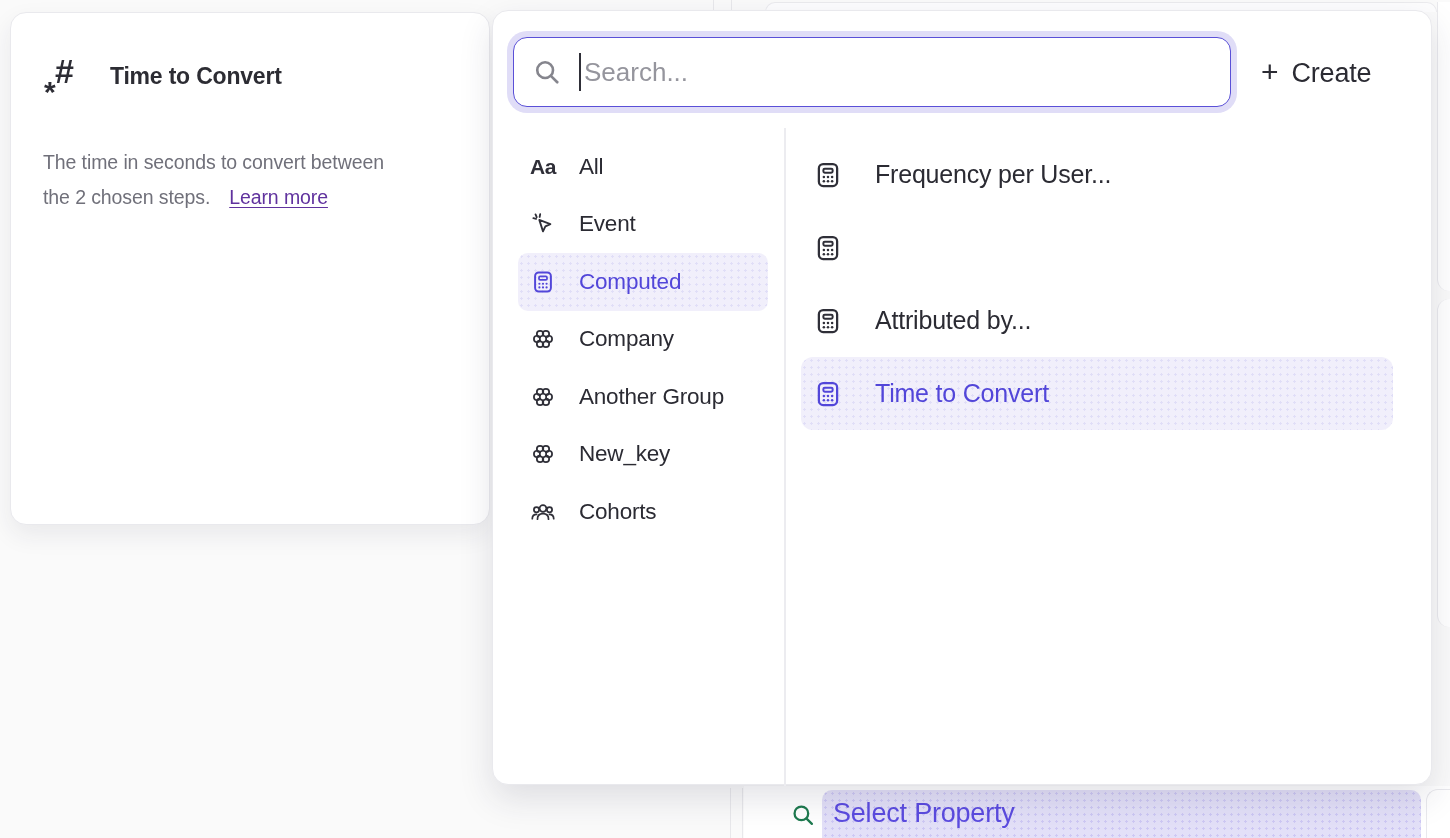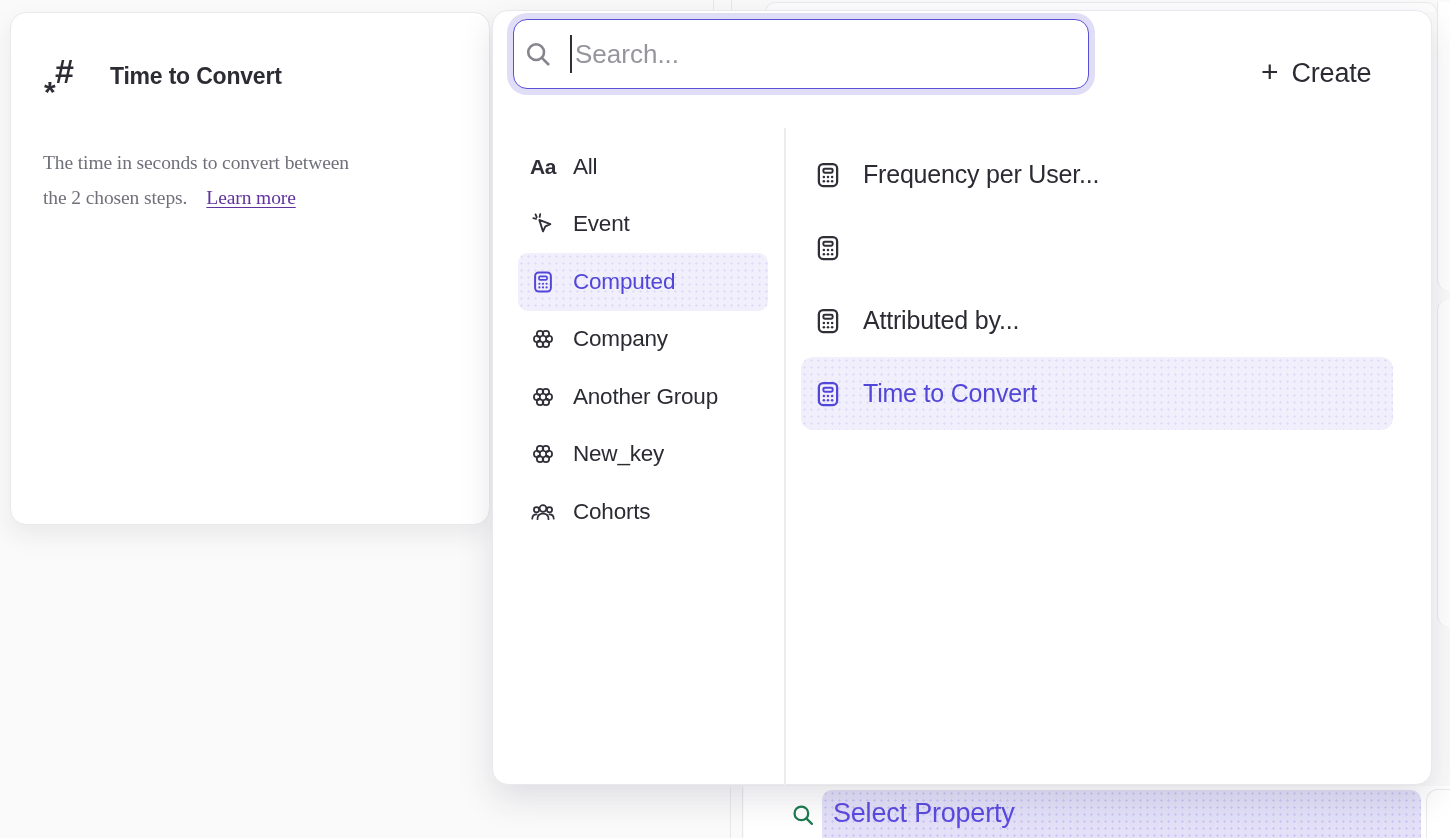--- a/index.html
+++ b/index.html
@@ -55,32 +55,32 @@
 
   
   .tooltip-card{left:10px;top:12px;width:480px;height:513px;
     box-shadow:0 10px 24px rgba(40,40,60,0.08);}
   .hash-wrap{position:absolute;left:33px;top:40px;width:46px;height:54px;}
   .hash-glyph{position:absolute;left:11px;top:0;font-size:34px;font-weight:700;line-height:1.1;color:#2d2d35;}
   .star-glyph{position:absolute;left:0px;top:24px;font-size:30px;font-weight:700;line-height:1;color:#2d2d35;}
   .card-title{position:absolute;left:99px;top:50px;font-size:23px;font-weight:700;
     letter-spacing:-0.2px;color:#2c2c33;}
   .card-desc{position:absolute;left:32px;top:132px;width:410px;
-    font-size:19.5px;line-height:35px;color:var(--muted);letter-spacing:-0.1px;font-family:Liberation Serif, serif;}
+    font-size:19.5px;line-height:35px;color:var(--muted);letter-spacing:-0.1px;}
   .learn-more{color:var(--link);text-decoration:underline;text-underline-offset:3px;
     cursor:pointer;margin-left:19px;}
 
   
   .picker{left:492px;top:10px;width:940px;height:775px;
     box-shadow:0 14px 34px rgba(40,40,70,0.13);}
   .search-wrap{
-    position:absolute;left:20px;top:8px;width:576px;height:70px;
+    position:absolute;left:20px;top:26px;width:718px;height:70px;
     background:#fff;border:1.5px solid var(--focus-border);border-radius:14px;
     box-shadow:0 0 0 6px var(--focus-ring);
-    display:flex;align-items:center;padding-left:9px;
+    display:flex;align-items:center;padding-left:18px;
   }
   .search-ic{width:30px;height:30px;color:var(--icon-gray);flex:0 0 auto;}
   .caret{width:2px;height:38px;background:#2f2f38;margin-left:17px;flex:0 0 auto;
     animation:blink 1.1s steps(1) infinite;}
   @keyframes blink{50%{opacity:0;}}
   .search-field{
     flex:1;border:none;outline:none;background:transparent;
     font-family:inherit;font-size:26px;color:var(--text);padding:0 10px 0 3px;
   }
   .search-field::placeholder{color:var(--placeholder);opacity:1;}
@@ -90,37 +90,37 @@
     background:none;border:none;cursor:pointer;
     font-family:inherit;color:var(--text);
   }
   .plus-glyph{font-size:30px;font-weight:400;line-height:1;margin-top:-3px;}
   .create-label{font-size:27px;letter-spacing:-0.2px;}
 
   .vdiv{position:absolute;left:291px;top:117px;width:1.5px;height:658px;background:#ececf0;}
 
   
   .cats{position:absolute;left:25px;top:127px;width:250px;}
-  .cat-row{height:57.5px;display:flex;align-items:center;gap:17px;
+  .cat-row{height:57.5px;display:flex;align-items:center;gap:23px;
     padding-left:12px;border-radius:10px;cursor:pointer;font-size:22.5px;
     letter-spacing:-0.2px;color:var(--text);}
   .row-ic{width:26px;height:26px;flex:0 0 auto;color:#2f2f38;}
   .aa-glyph{width:26px;flex:0 0 auto;font-size:21px;font-weight:600;color:#2f2f38;
     letter-spacing:-0.5px;}
   .cat-row.selected,.res-row.selected{
     background-color:var(--selected-bg);
     background-image:radial-gradient(circle, rgba(82,70,217,0.10) 1.2px, transparent 1.3px);
     background-size:7px 7px;
     color:var(--accent);
   }
   .cat-row.selected .row-ic,.res-row.selected .row-ic{color:var(--accent);}
 
   
   .results{position:absolute;left:308px;top:127px;width:592px;}
-  .res-row{height:73px;display:flex;align-items:center;gap:20px;
+  .res-row{height:73px;display:flex;align-items:center;gap:32px;
     padding-left:12px;border-radius:12px;cursor:pointer;font-size:25px;
     letter-spacing:-0.2px;color:var(--text);}
   .res-row .row-ic{width:30px;height:30px;}
 </style>
 </head>
 <body>
 
 <svg width="0" height="0" style="position:absolute" aria-hidden="true">
   <defs>
     <symbol id="sym-search" viewBox="0 0 24 24" fill="none" stroke="currentColor" stroke-width="2.1" stroke-linecap="round">

